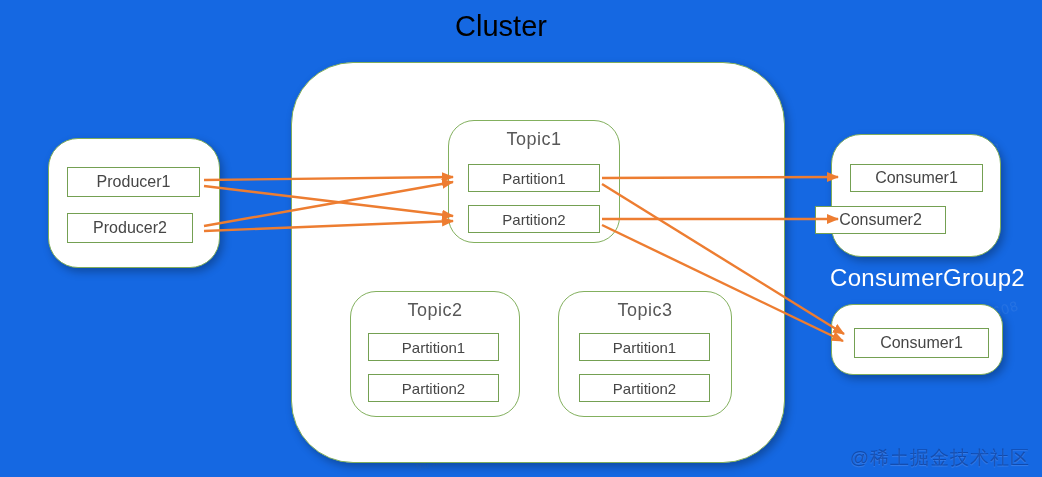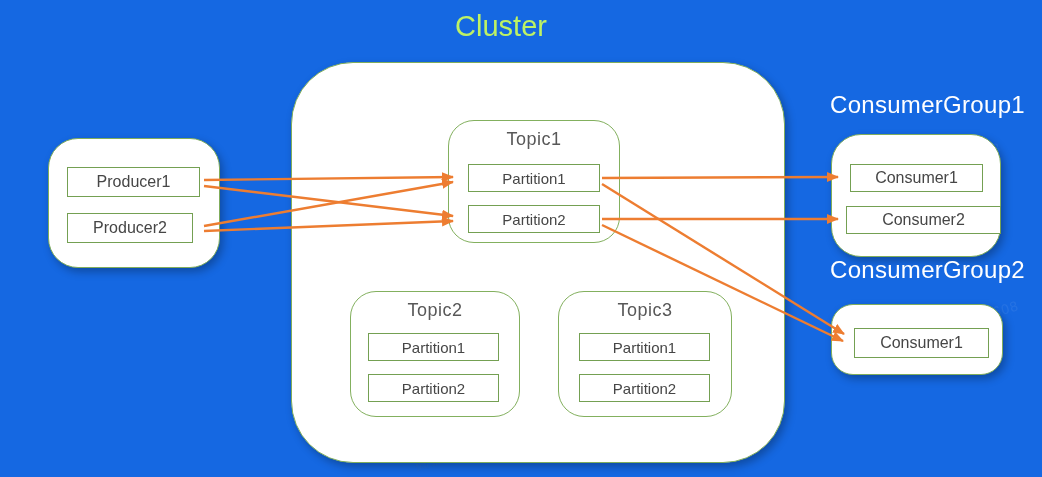--- a/index.html
+++ b/index.html
@@ -40,33 +40,33 @@
   }
   .producer1 { left:67px;  top:167px; width:133px; height:30px; }
   .producer2 { left:67px;  top:213px; width:126px; height:30px; }
   .t1p1 { left:468px; top:164px; width:132px; height:28px; font-size:15px; }
   .t1p2 { left:468px; top:205px; width:132px; height:28px; font-size:15px; }
   .t2p1 { left:368px; top:333px; width:131px; height:28px; font-size:15px; }
   .t2p2 { left:368px; top:374px; width:131px; height:28px; font-size:15px; }
   .t3p1 { left:579px; top:333px; width:131px; height:28px; font-size:15px; }
   .t3p2 { left:579px; top:374px; width:131px; height:28px; font-size:15px; }
   .cg1c1 { left:850px; top:164px; width:133px; height:28px; }
-  .cg1c2 { left:846px; top:206px; width:155px; height:28px; }
+  .cg1c2 { left:815px; top:206px; width:131px; height:28px; }
   .cg2c1 { left:854px; top:328px; width:135px; height:30px; }
 
   .cluster-title {
     position:absolute; left:291px; top:10px; width:420px;
-    text-align:center; font-size:29px; color:#bef264; font-weight:400;
+    text-align:center; font-size:29px; color:#000000; font-weight:400;
   }
   .cg-label {
     position:absolute; left:830px; width:200px;
     color:#ffffff; font-size:24px; font-weight:300; letter-spacing:0.3px;
   }
   .cg1-label { top:91px; }
-  .cg2-label { top:256px; }
+  .cg2-label { top:264px; }
 
   svg.arrows { position:absolute; left:0; top:0; z-index:10; pointer-events:none; }
 
   .wm {
     position:absolute; font-size:14px; letter-spacing:1px;
     transform:rotate(-16deg); white-space:nowrap; pointer-events:none;
   }
   .wm-dark  { color:rgba(120,120,120,0.10); }
   .wm-light { color:rgba(255,255,255,0.07); }
   .corner-watermark {
@@ -93,21 +93,20 @@
   <span class="wm wm-dark" style="left:860px; top:228px;">掘金龙5608</span>
   <span class="wm wm-light" style="left:940px; top:308px;">掘金龙5608</span>
 
   <div class="cluster-title">Cluster</div>
 
   <div class="panel cluster-box"></div>
   <div class="panel producer-panel"></div>
   <div class="panel cg1-panel"></div>
   <div class="panel cg2-panel"></div>
 
-  <div class="cg-label cg1-label">ConsumerGroup1</div>
   <div class="cg-label cg2-label">ConsumerGroup2</div>
 
   <div class="topic topic1">
     <div class="topic-title">Topic1</div>
   </div>
   <div class="topic topic2">
     <div class="topic-title">Topic2</div>
   </div>
   <div class="topic topic3">
     <div class="topic-title">Topic3</div>
@@ -138,14 +137,15 @@
       <line x1="204" y1="186" x2="453" y2="216" marker-end="url(#ah)"></line>
       <line x1="204" y1="226" x2="453" y2="182" marker-end="url(#ah)"></line>
       <line x1="204" y1="231" x2="453" y2="221" marker-end="url(#ah)"></line>
       <line x1="602" y1="178" x2="838" y2="177" marker-end="url(#ah)"></line>
       <line x1="602" y1="219" x2="838" y2="219" marker-end="url(#ah)"></line>
       <line x1="602" y1="184" x2="844" y2="334" marker-end="url(#ah)"></line>
       <line x1="602" y1="225" x2="843" y2="341" marker-end="url(#ah)"></line>
     </g>
   </svg>
 
+  <div class="corner-watermark">@稀土掘金技术社区</div>
 
 </div>
 
 </body></html>

